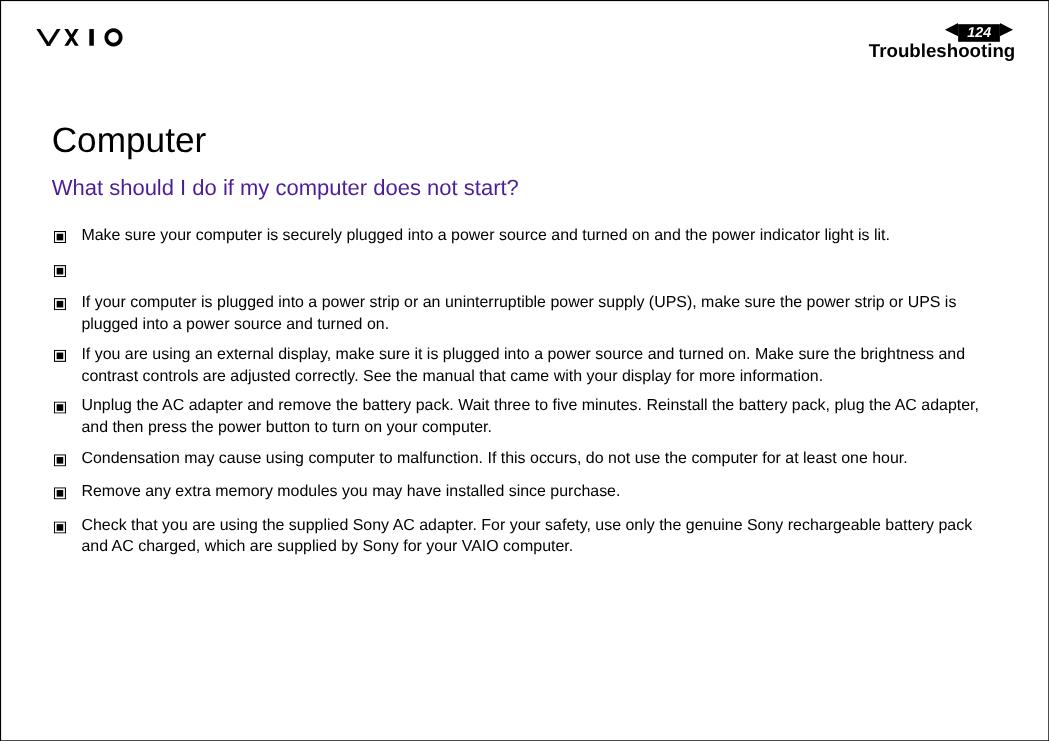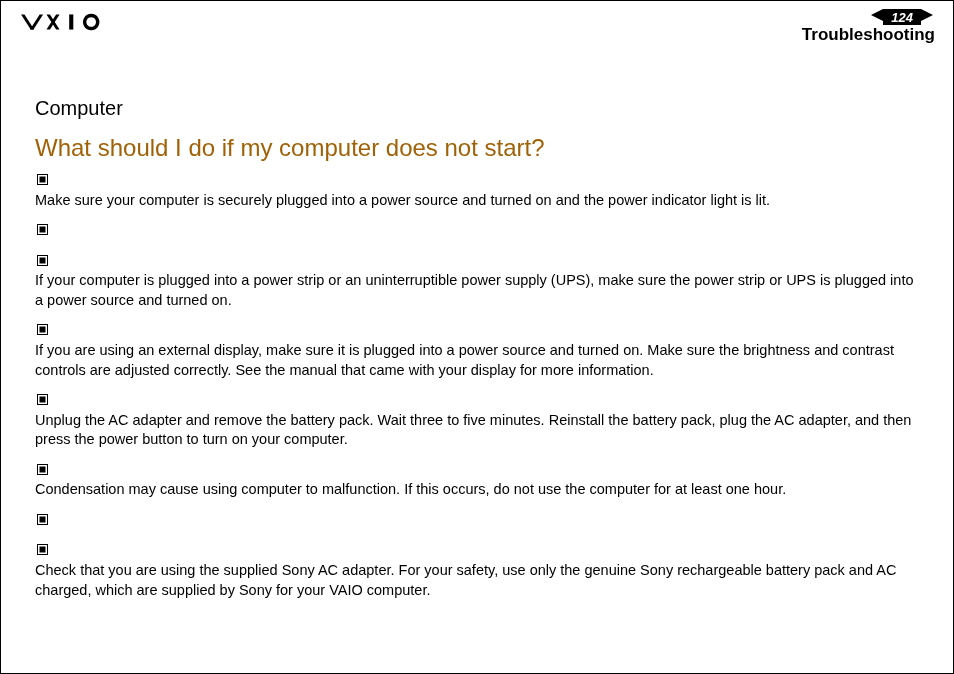--- a/index.html
+++ b/index.html
@@ -1,29 +1,29 @@
 <!DOCTYPE html>
 <html><head>
   <meta charset="utf-8">
   <style>
     * { margin: 0; padding: 0; box-sizing: border-box; }
     body { font-family: Arial, Helvetica, sans-serif; width: 954px; height: 674px; background: #fff; position: relative; }
-    .page { border: 1px solid #000; width: 954px; height: 674px; padding: 0; position: relative; }
+    .page { border: 1px solid #000; width: 954px; height: 674px; padding: 12px; position: relative; }
     .header { position: relative; height: 44px; border-bottom: 0; }
     .logo { position: absolute; left: 18px; top: 10px; }
     .logo svg { height: 22px; }
     .page-indicator { position: absolute; right: 18px; top: 6px; display: flex; align-items: center; gap: 0; }
     .arrow-left, .arrow-right { display: inline-block; }
     .page-num-badge { background: #000; color: #fff; font-style: italic; font-weight: bold; font-size: 13px; padding: 1px 8px; display: inline-flex; align-items: center; height: 16px; }
     .section-label { position: absolute; right: 18px; top: 24px; font-weight: bold; font-size: 17px; }
     .content { padding: 52px 34px 0 34px; }
-    .h1 { font-size: 20px; font-weight: normal; margin-bottom: 14px; }
-    .h2 { font-size: 24px; color: #a16207; font-weight: normal; margin-bottom: 6px; }
+    .h1 { font-size: 32px; font-weight: normal; margin-bottom: 14px; }
+    .h2 { font-size: 20px; color: #4c1d95; font-weight: normal; margin-bottom: 22px; }
     .bullet-list { list-style: none; }
-    .bullet-item { display: flex; align-items: flex-start; margin-bottom: 8px; font-size: 14.5px; line-height: 1.35; flex-direction: column; }
+    .bullet-item { display: flex; align-items: flex-start; margin-bottom: 8px; font-size: 14.5px; line-height: 1.35; }
     .bullet-icon { flex: 0 0 auto; margin-right: 14px; margin-left: 2px; margin-top: 3px; }
     .bullet-text { flex: 1; }
   </style>
 </head>
 <body>
 
 <div class="page">
 
   <div class="header">
     <div class="logo">
@@ -99,20 +99,21 @@
               <rect x="0.5" y="0.5" width="10" height="10" fill="none" stroke="#000" stroke-width="1"></rect>
               <rect x="2.5" y="2.5" width="6" height="6" fill="#000"></rect>
             </svg></span>
         <span class="bullet-text">Condensation may cause using computer to malfunction. If this occurs, do not use the computer for at least one hour.</span>
       </li>
       <li class="bullet-item">
         <span class="bullet-icon"><svg width="11" height="11" viewBox="0 0 11 11">
               <rect x="0.5" y="0.5" width="10" height="10" fill="none" stroke="#000" stroke-width="1"></rect>
               <rect x="2.5" y="2.5" width="6" height="6" fill="#000"></rect>
             </svg></span>
+        <span class="bullet-text">Remove any extra memory modules you may have installed since purchase.</span>
       </li>
       <li class="bullet-item">
         <span class="bullet-icon"><svg width="11" height="11" viewBox="0 0 11 11">
               <rect x="0.5" y="0.5" width="10" height="10" fill="none" stroke="#000" stroke-width="1"></rect>
               <rect x="2.5" y="2.5" width="6" height="6" fill="#000"></rect>
             </svg></span>
         <span class="bullet-text">Check that you are using the supplied Sony AC adapter. For your safety, use only the genuine Sony rechargeable battery pack and AC charged, which are supplied by Sony for your VAIO computer.</span>
       </li>
     </ul>
   </div>

